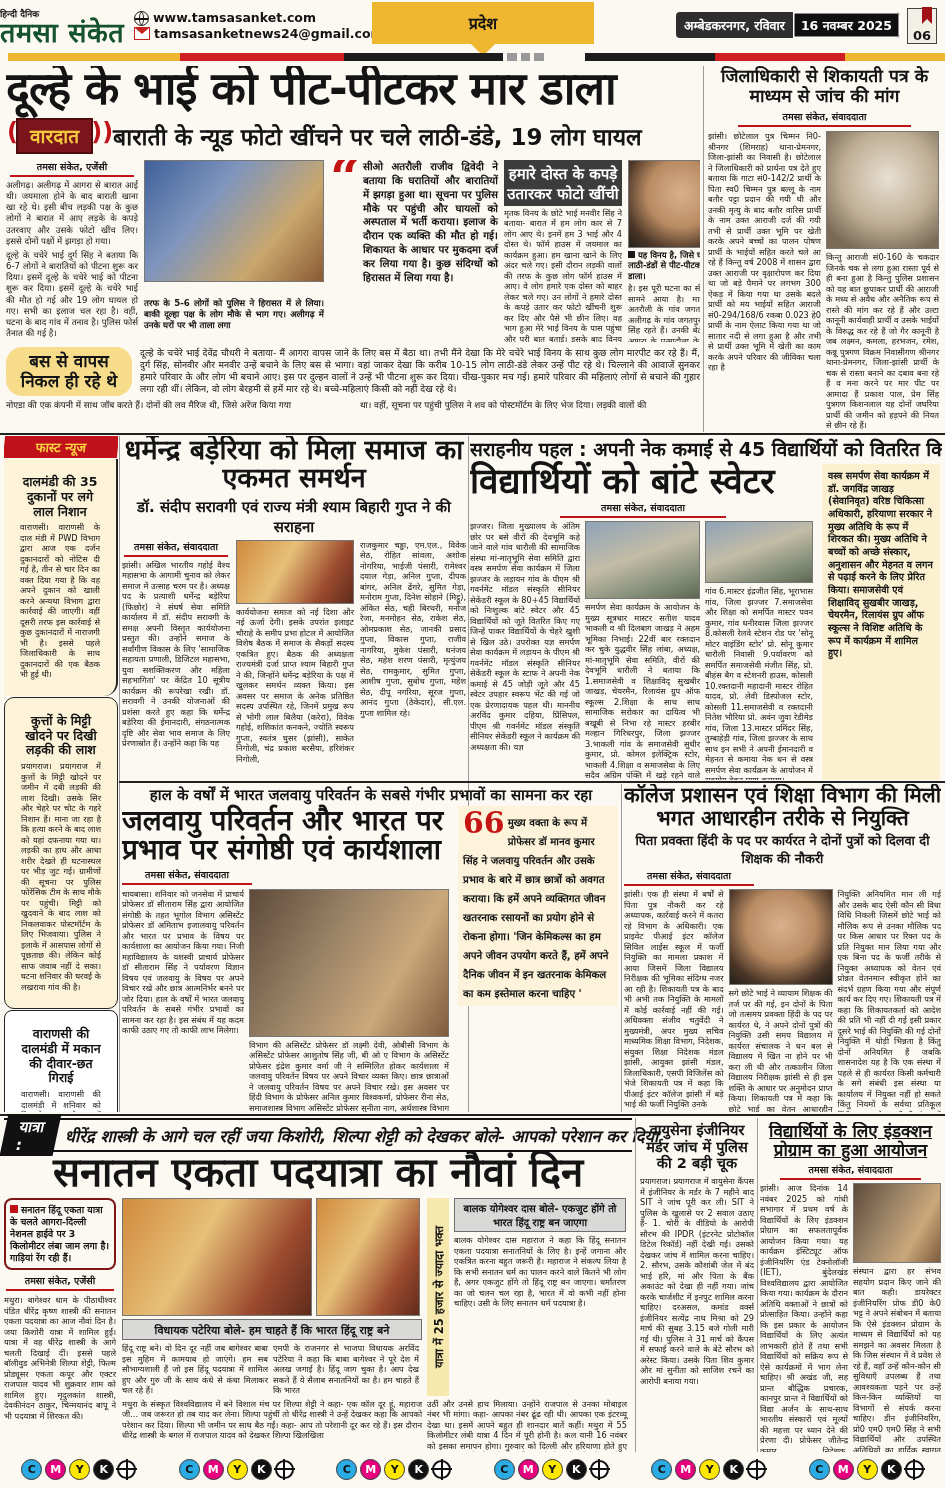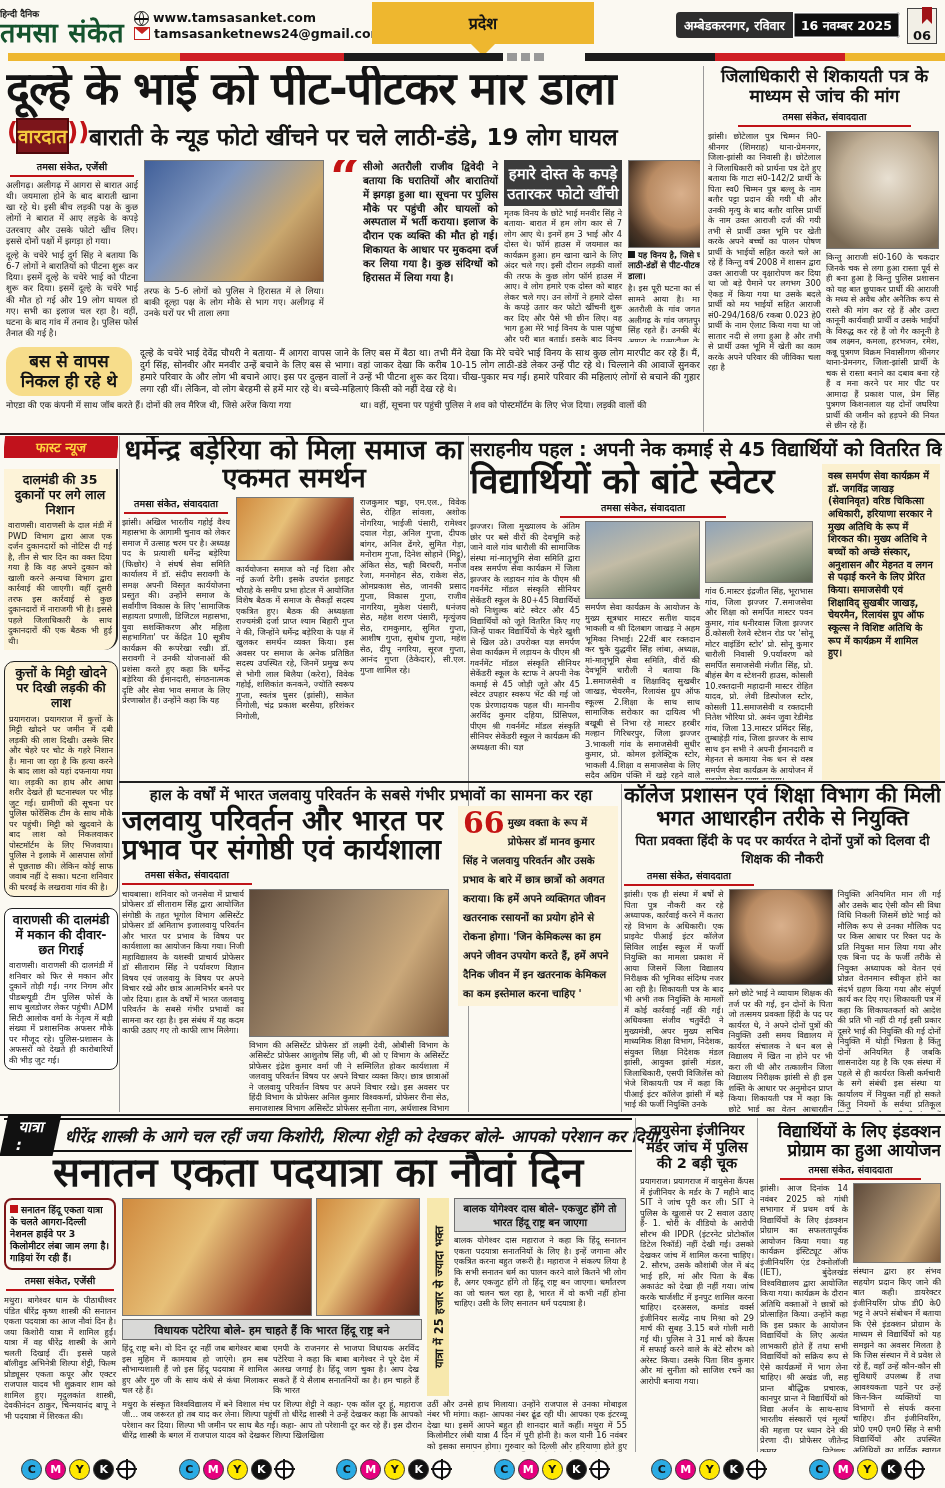--- a/index.html
+++ b/index.html
@@ -41,21 +41,21 @@
   .pageno{position:absolute;right:8px;top:8px;width:28px;height:34px;background:#f2efe6;border:1.5px solid #444;
           display:flex;align-items:flex-end;justify-content:center;font-size:13px;font-weight:bold;}
   .pageno:before{content:"";position:absolute;top:-2px;right:4px;border-left:5px solid #a01216;border-right:5px solid #a01216;
           border-bottom:5px solid transparent;height:12px;}
   .stripes{position:absolute;left:0;top:53px;width:945px;height:8px;display:flex;}
   .stripes div{height:8px;}
   
   .lead{position:absolute;left:6px;top:66px;width:694px;height:366px;overflow:hidden;}
   .lead-hl{font-size:45px;font-weight:800;line-height:1.02;letter-spacing:-1px;white-space:nowrap;}
   .lead-row2{display:flex;align-items:center;gap:10px;margin-top:6px;}
-  .tagbox{background:#7c151b;color:#f3c93e;font-size:19px;font-weight:bold;padding:3px 0;
+  .tagbox{background:#7c151b;color:#f3c93e;font-size:19px;font-weight:bold;padding:3px 12px;
           border:2px solid #50090c;position:relative;margin:0 10px;}
   .tagbox:before,.tagbox:after{color:#c01318;font-size:24px;font-weight:800;position:absolute;top:-2px;}
   .tagbox:before{content:"((";left:-22px;} .tagbox:after{content:"))";right:-22px;}
   .lead-sub{font-size:23px;font-weight:800;}
   .lead-cols{display:flex;gap:6px;margin-top:6px;height:182px;overflow:hidden;}
   .qmark{color:#c41414;font-size:52px;line-height:.7;font-weight:800;font-family:"DejaVu Serif",serif;}
   .pullq{font-size:10.3px;font-weight:600;line-height:1.35;}
   .boxhead{background:#3c3c3c;color:#fff;font-size:15px;font-weight:bold;text-align:center;padding:3px 2px;}
   .capline{font-size:8.4px;font-weight:bold;line-height:1.25;margin-top:2px;}
   .capline:before{content:"";display:inline-block;width:7px;height:7px;background:#1a1a1a;margin-right:3px;}
@@ -63,21 +63,21 @@
   .bubble{width:118px;min-width:118px;background:#f7dd8b;border-radius:16px;display:flex;align-items:center;justify-content:center;
           text-align:center;font-size:17px;font-weight:800;line-height:1.2;padding:4px;}
   .lead-bottom{display:flex;gap:14px;margin-top:4px;font-size:8.8px;line-height:1.3;}
   
   .complaint{position:absolute;left:708px;top:66px;width:233px;height:366px;overflow:hidden;}
   .comp-hl{font-size:17.5px;font-weight:800;text-align:center;line-height:1.15;}
   .comp-cols{display:flex;gap:5px;margin-top:2px;}
   
   .rail{position:absolute;left:4px;top:436px;width:114px;height:676px;overflow:hidden;}
   .rail-head{background:#c1121c;color:#ffd23f;font-size:13px;font-weight:800;text-align:center;padding:2px;transform:skewX(-6deg);}
-  .rail-item{margin-top:11px;padding:4px;box-sizing:border-box;}
+  .rail-item{margin-top:1px;padding:16px;box-sizing:border-box;}
   .rail-item .t{font-size:12.5px;font-weight:800;text-align:center;line-height:1.18;margin-bottom:3px;}
   .ri0{background:#fdf3d8;border-right:2px solid #222;border-bottom-right-radius:14px;}
   .ri1{background:#fdf3d8;border:1.6px solid #222;border-radius:10px;}
   .ri2{background:#fff;border:1.6px solid #222;border-radius:8px;}
   
   .dharm{position:absolute;left:122px;top:436px;width:344px;height:344px;overflow:hidden;}
   .dharm-hl{font-size:27px;font-weight:800;text-align:center;line-height:1.05;}
   .dharm-sub{font-size:15px;font-weight:800;text-align:center;margin-top:3px;}
   .dharm-cols{display:flex;gap:6px;margin-top:4px;}
   
@@ -106,21 +106,21 @@
   .pad{position:absolute;left:4px;top:1152px;width:628px;height:300px;overflow:hidden;}
   .pad-hl{font-size:40px;font-weight:800;text-align:center;line-height:1;white-space:nowrap;}
   .pad-main{display:flex;gap:6px;margin-top:6px;}
   .notebox{border:2px solid #7d1518;border-radius:8px;padding:4px;font-size:9.3px;font-weight:bold;line-height:1.3;}
   .notebox:before{content:"";display:inline-block;width:8px;height:8px;background:#c01318;margin-right:3px;}
   .vstrip{width:22px;background:#f7e8ad;display:flex;align-items:center;justify-content:center;}
   .vstrip span{writing-mode:vertical-rl;transform:rotate(180deg);font-size:11.5px;font-weight:800;white-space:nowrap;}
   .airforce{position:absolute;left:640px;top:1122px;width:114px;height:330px;overflow:hidden;}
   .af-hl{font-size:14.5px;font-weight:800;text-align:center;line-height:1.15;}
   .induction{position:absolute;left:760px;top:1122px;width:181px;height:330px;overflow:hidden;}
-  .in-hl{font-size:17px;font-weight:800;text-align:right;line-height:1.12;}
+  .in-hl{font-size:17px;font-weight:800;text-align:center;line-height:1.12;text-decoration:underline;}
   
   .marks{position:absolute;left:0;top:1454px;width:945px;height:30px;display:flex;justify-content:space-around;align-items:center;}
   .mgrp{display:flex;gap:3px;align-items:center;}
   .dot{width:19px;height:19px;border-radius:50%;display:flex;align-items:center;justify-content:center;
        font-size:11px;font-weight:800;border:1px solid #333;}
   .dc{background:#2aabe4;} .dm{background:#e6007e;color:#fff;} .dy{background:#ffe800;} .dk{background:#111;color:#fff;}
   .reg{width:19px;height:19px;border:2px solid #111;border-radius:50%;position:relative;box-sizing:border-box;background:#fff;}
   .reg:before{content:"";position:absolute;left:50%;top:-3px;bottom:-3px;width:2px;margin-left:-1px;background:#111;}
   .reg:after{content:"";position:absolute;top:50%;left:-3px;right:-3px;height:2px;margin-top:-1px;background:#111;}
   .hr2{position:absolute;height:2px;background:#222;}
@@ -178,21 +178,21 @@
       <div class="lead-sub">बाराती के न्यूड फोटो खींचने पर चले लाठी-डंडे, 19 लोग घायल</div>
     </div>
     <div class="lead-cols">
       <div style="width:132px;min-width:132px;">
         <div class="byline" style="margin:0 4px 3px;">तमसा संकेत, एजेंसी</div>
         <div class="body-sm jt">अलीगढ़। अलीगढ़ में आगरा से बारात आई थी। जयमाला होने के बाद बाराती खाना खा रहे थे। इसी बीच लड़की पक्ष के कुछ लोगों ने बारात में आए लड़के के कपड़े उतरवाए और उसके फोटो खींच लिए। इससे दोनों पक्षों में झगड़ा हो गया।</div>
         <div class="body-sm jt" style="margin-top:3px;">दूल्हे के चचेरे भाई दुर्ग सिंह ने बताया कि 6-7 लोगों ने बारातियों को पीटना शुरू कर दिया। इसमें दूल्हे के चचेरे भाई को पीटना शुरू कर दिया। इसमें दूल्हे के चचेरे भाई की मौत हो गई और 19 लोग घायल हो गए। सभी का इलाज चल रहा है। वहीं, घटना के बाद गांव में तनाव है। पुलिस फोर्स तैनात की गई है।</div>
       </div>
       <div style="width:180px;min-width:180px;">
         <div class="photo" style="width:180px;height:122px;"></div>
-        <div class="body-sm jt" style="margin-top:4px;">तरफ के 5-6 लोगों को पुलिस ने हिरासत में ले लिया। बाकी दूल्हा पक्ष के लोग मौके से भाग गए। अलीगढ़ में उनके घरों पर भी ताला लगा</div>
+        <div class="body-sm jt" style="margin-top:16px;font-weight:bold;">तरफ के 5-6 लोगों को पुलिस ने हिरासत में ले लिया। बाकी दूल्हा पक्ष के लोग मौके से भाग गए। अलीगढ़ में उनके घरों पर भी ताला लगा</div>
       </div>
       <div style="width:168px;min-width:168px;display:flex;gap:3px;">
         <div class="qmark">“</div>
         <div class="pullq jt">सीओ अतरौली राजीव द्विवेदी ने बताया कि घरातियों और बारातियों में झगड़ा हुआ था। सूचना पर पुलिस मौके पर पहुंची और घायलों को अस्पताल में भर्ती कराया। इलाज के दौरान एक व्यक्ति की मौत हो गई। शिकायत के आधार पर मुकदमा दर्ज कर लिया गया है। कुछ संदिग्धों को हिरासत में लिया गया है।</div>
       </div>
       <div style="width:118px;min-width:118px;">
         <div class="boxhead">हमारे दोस्त के कपड़े उतारकर फोटो खींची</div>
         <div class="body-xs jt" style="margin-top:2px;">मृतक विनय के छोटे भाई मनवीर सिंह ने बताया- बारात में हम लोग कार से 7 लोग आए थे। इनमें हम 3 भाई और 4 दोस्त थे। फॉर्म हाउस में जयमाल का कार्यक्रम हुआ। हम खाना खाने के लिए अंदर चले गए। इसी दौरान लड़की वालों की तरफ के कुछ लोग फॉर्म हाउस में आए। वे लोग हमारे एक दोस्त को बाहर लेकर चले गए। उन लोगों ने हमारे दोस्त के कपड़े उतार कर फोटो खींचनी शुरू कर दिए और पैसे भी छीन लिए। वह भाग हुआ मेरे भाई विनय के पास पहुंचा और पूरी बात बताई। इसके बाद विनय और हम लोग लड़की वालों के पास पहुंचे। हमने कहा कि भाई ये सब क्या कर रहे हो? हमें नहीं जानते क्या? हम बारातियों की तरफ से हैं।</div>
       </div>
       <div style="width:106px;min-width:106px;">
@@ -240,20 +240,21 @@
     <div class="rail-item ri2">
       <div class="t">वाराणसी की दालमंडी में मकान की दीवार-छत गिराई</div>
       <div class="body-xs jt">वाराणसी। वाराणसी की दालमंडी में शनिवार को फिर से मकान और दुकानें तोड़ी गईं। नगर निगम और पीडब्ल्यूडी टीम पुलिस फोर्स के साथ बुलडोजर लेकर पहुंची। ADM सिटी आलोक वर्मा के नेतृत्व में बड़ी संख्या में प्रशासनिक अफसर मौके पर मौजूद रहे। पुलिस-प्रशासन के अफसरों को देखते ही कारोबारियों की भीड़ जुट गई।</div>
     </div>
   </div>
 
   <div class="vline" style="left:119px;top:436px;height:676px;"></div>
 
   <div class="dharm">
     <div class="dharm-hl">धर्मेन्द्र बड़ेरिया को मिला समाज का एकमत समर्थन</div>
+    <div class="dharm-sub">डॉ. संदीप सरावगी एवं राज्य मंत्री श्याम बिहारी गुप्त ने की सराहना</div>
     <div class="dharm-cols">
       <div style="width:108px;">
         <div class="byline" style="margin:0 2px 3px;">तमसा संकेत, संवाददाता</div>
         <div class="body-xs jt">झांसी। अखिल भारतीय गहोई वैश्य महासभा के आगामी चुनाव को लेकर समाज में उत्साह चरम पर है। अध्यक्ष पद के प्रत्याशी धर्मेन्द्र बड़ेरिया (फिछोर) ने संघर्ष सेवा समिति कार्यालय में डॉ. संदीप सरावगी के समक्ष अपनी विस्तृत कार्ययोजना प्रस्तुत की। उन्होंने समाज के सर्वांगीण विकास के लिए 'सामाजिक सहायता प्रणाली, डिजिटल महासभा, युवा सशक्तिकरण और महिला सहभागिता' पर केंद्रित 10 सूत्रीय कार्यक्रम की रूपरेखा रखी। डॉ. सरावगी ने उनकी योजनाओं की प्रशंसा करते हुए कहा कि धर्मेन्द्र बड़ेरिया की ईमानदारी, संगठनात्मक दृष्टि और सेवा भाव समाज के लिए प्रेरणास्रोत हैं। उन्होंने कहा कि यह</div>
       </div>
       <div style="width:118px;">
         <div class="photo stage" style="width:118px;height:64px;"></div>
         <div class="body-xs jt" style="margin-top:3px;">कार्ययोजना समाज को नई दिशा और नई ऊर्जा देगी। इसके उपरांत इलाइट चौराहे के समीप प्रभा होटल में आयोजित विशेष बैठक में समाज के सैकड़ों सदस्य एकत्रित हुए। बैठक की अध्यक्षता राज्यमंत्री दर्जा प्राप्त श्याम बिहारी गुप्त ने की, जिन्होंने धर्मेन्द्र बड़ेरिया के पक्ष में खुलकर समर्थन व्यक्त किया। इस अवसर पर समाज के अनेक प्रतिष्ठित सदस्य उपस्थित रहे, जिनमें प्रमुख रूप से भोगी लाल बिलैया (करेरा), विवेक गहोई, शशिकांत कनकने, ज्योति स्वरूप गुप्ता, स्वतंत्र घुसर (झांसी), साकेत निगोली, चंद्र प्रकाश बरसैया, हरिशंकर निगोली,</div>
       </div>
       <div class="body-xs jt" style="width:106px;">राजकुमार चड्डा, एम.एल., विवेक सेठ, रोहित सांवला, अशोक नोगरिया, भाईजी पंसारी, रामेश्वर दयाल गेड़ा, अनिल गुप्ता, दीपक बांगर, अनिल ढेंगरे, सुमित गेड़ा, मनोराम गुप्ता, दिनेश सोहाने (मिट्ठू), अंकित सेठ, चही बिरथरी, मनोज रेजा, मनमोहन सेठ, राकेश सेठ, ओमप्रकाश सेठ, जानकी प्रसाद गुप्ता, विकास गुप्ता, राजीव नागरिया, मुकेश पंसारी, धनंजय सेठ, महेश शरण पंसारी, मृत्युंजय सेठ, रामकुमार, सुमित गुप्ता, आशीष गुप्ता, सुबोध गुप्ता, महेश सेठ, दीपू नगरिया, सूरज गुप्ता, आनंद गुप्ता (ठेकेदार), सी.एल. गुप्ता शामिल रहे।</div>

